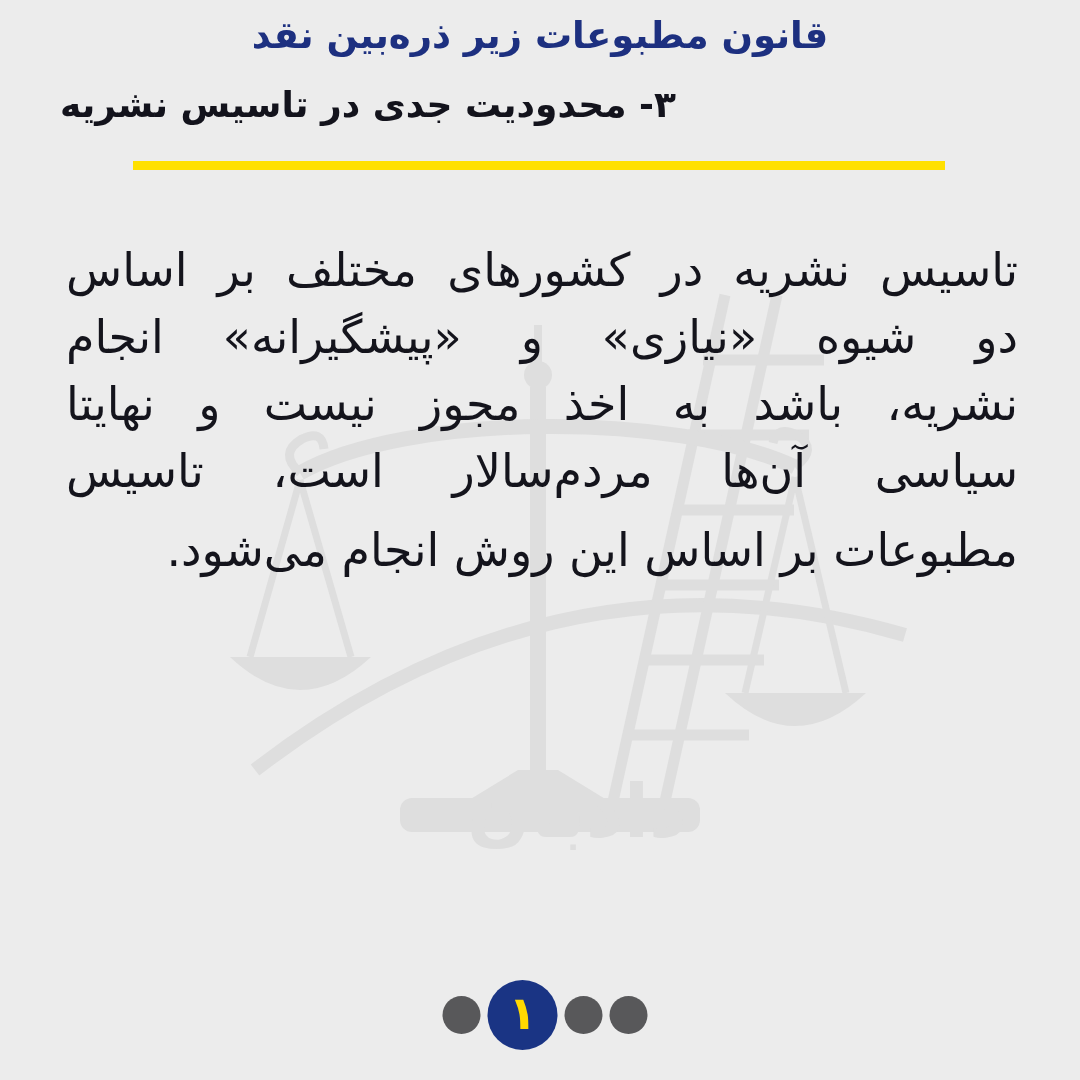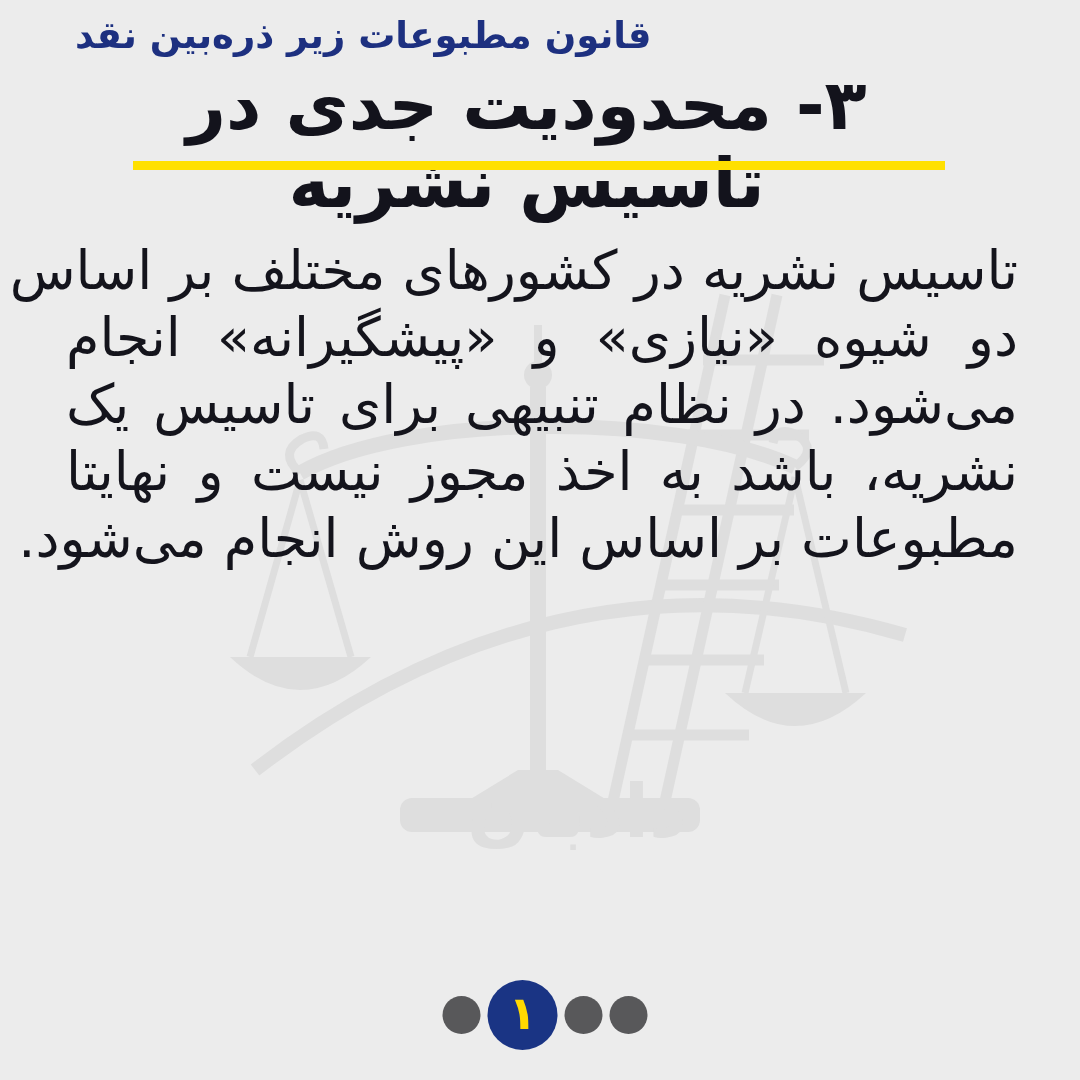--- a/index.html
+++ b/index.html
@@ -12,35 +12,35 @@
     position: relative;
     background: #ececec;
     overflow: hidden;
     font-family: "DejaVu Sans", sans-serif;
   }
   .kicker {
     position: absolute;
     top: 10px;
     right: 75px;
     left: 75px;
-    text-align: left;
+    text-align: center;
     direction: rtl;
     font-size: 37px;
     font-weight: bold;
     color: #1d3080;
     line-height: 52px;
   }
   .post-title {
     position: absolute;
     top: 66px;
     right: 87px;
     left: 60px;
-    text-align: center;
+    text-align: left;
     direction: rtl;
-    font-size: 69px;
+    font-size: 36px;
     font-weight: bold;
     color: #13131c;
     line-height: 78px;
   }
   .divider {
     position: absolute;
     top: 161px;
     left: 133px;
     width: 812px;
     height: 9px;
@@ -64,31 +64,32 @@
     color: #dedede;
     white-space: nowrap;
   }
   .body-text {
     position: absolute;
     top: 237px;
     left: 66px;
     right: 62px;
     direction: rtl;
     color: #14141c;
-    font-size: 54px;
+    font-size: 46px;
   }
   .body-line {
     height: 67px;
     line-height: 67px;
     text-align: justify;
     text-align-last: justify;
     white-space: nowrap;
   }
   .body-line.last {
     text-align-last: right;
+    margin-top: 12px;
   }
   .pagination {
     position: absolute;
     top: 980px;
     left: 545px;
     transform: translateX(-50%);
     display: flex;
     align-items: center;
     gap: 7px;
   }
@@ -158,22 +159,22 @@
 
 <div class="watermark-word">دادبان</div>
 
 <div class="kicker">قانون مطبوعات زیر ذره‌بین نقد</div>
 <div class="post-title">۳- محدودیت جدی در تاسیس نشریه</div>
 <div class="divider"></div>
 
 <div class="body-text">
   <div class="body-line">تاسیس نشریه در کشورهای مختلف بر اساس</div>
   <div class="body-line">دو شیوه «نیازی» و «پیشگیرانه» انجام</div>
-  <div class="body-line">می‌شود. در نظام تنبیهی برای تاسیس یک</div>
   <div class="body-line">نشریه، باشد به اخذ مجوز نیست و نهایتا</div>
+  <div class="body-line">سیاسی آن‌ها مردم‌سالار است، تاسیس</div>
   <div class="body-line last">مطبوعات بر اساس این روش انجام می‌شود.</div>
 </div>
 
 <div class="pagination">
   <div class="page-dot"></div>
   <div class="page-dot active">۱</div>
   <div class="page-dot"></div>
   <div class="page-dot"></div>
 </div>
 

